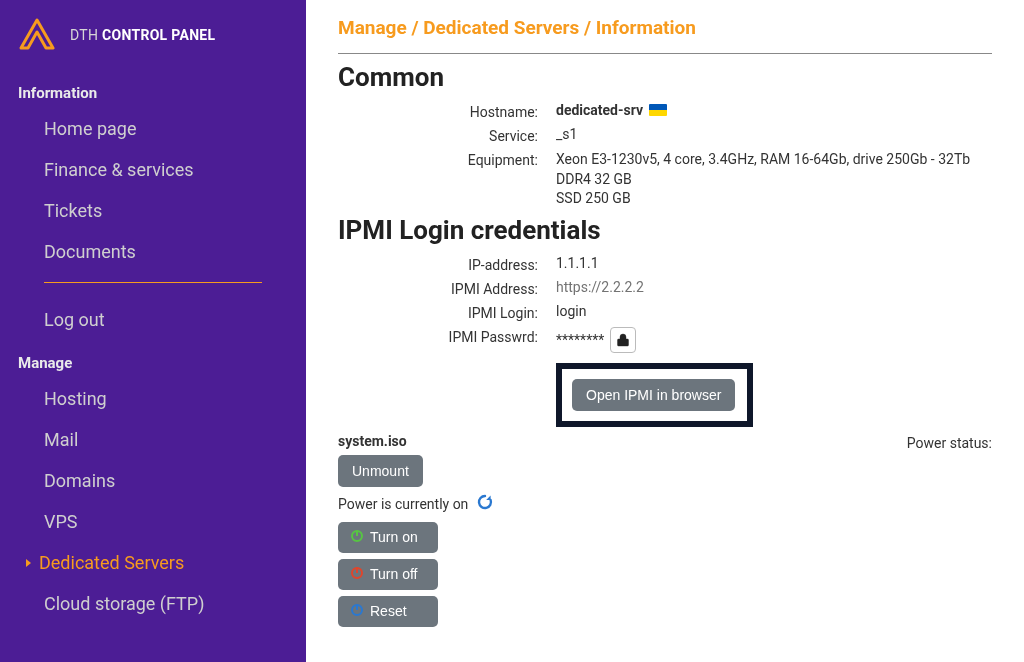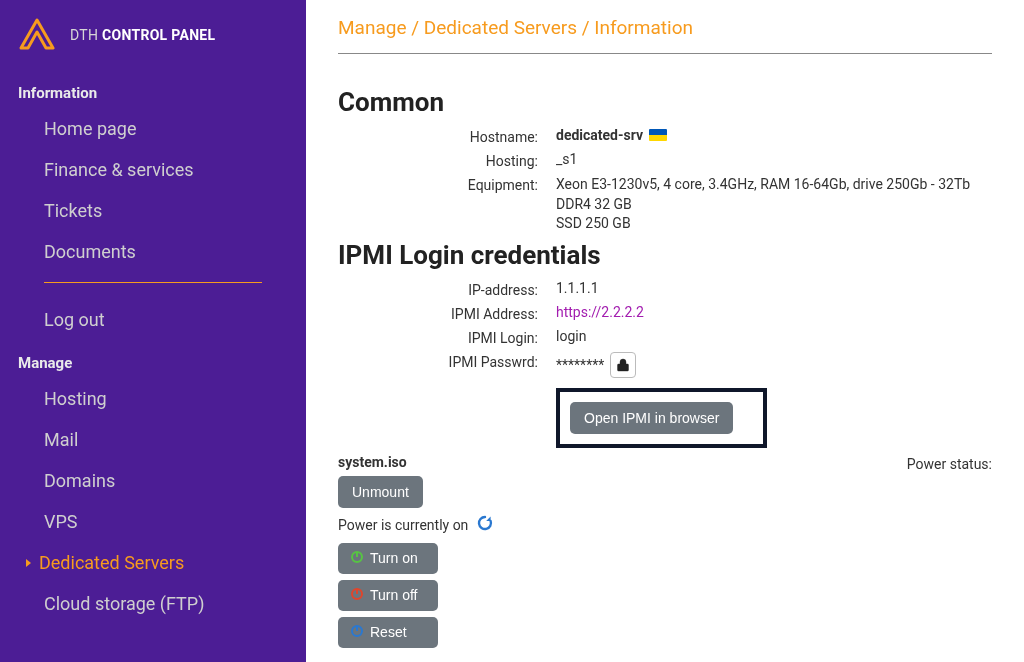--- a/index.html
+++ b/index.html
@@ -10,34 +10,34 @@
 .logo-icon svg { display: block; }
 .logo-text { font-size: 14px; letter-spacing: 0.3px; color: #d6d6d6; }
 .logo-text .brand-strong { font-weight: 700; color: #fff; }
 .sidebar-section-title { font-size: 15px; color: #eaeaea; padding: 14px 18px 6px 18px; font-weight: 700; }
 .sidebar-item { font-size: 18px; color: #cfcfcf; padding: 10px 18px 10px 44px; cursor: pointer; display: flex; align-items: center; gap: 8px; }
 .sidebar-item.active { color: #f79b1e; }
 .sidebar-item.active .caret { border-left-color: #f79b1e; }
 .caret { width: 0; height: 0; border-top: 4px solid transparent; border-bottom: 4px solid transparent; border-left: 5px solid transparent; margin-left: -18px; }
 .sidebar-divider { height: 1px; margin: 10px 44px 16px 44px; background: #f79b1e; }
 .main { flex: 1; padding: 16px 32px 24px 32px; background: #fff; min-width: 0; }
-.breadcrumb { font-size: 19px; color: #f79b1e; font-weight: 400; padding-bottom: 14px; border-bottom: 1px solid #888; margin-bottom: 33px; }
+.breadcrumb { font-size: 19px; color: #f79b1e; font-weight: 700; padding-bottom: 14px; border-bottom: 1px solid #888; margin-bottom: 8px; }
 .section-title { font-size: 26px; font-weight: 700; color: #222; margin: 6px 0 10px 0; }
 .kv-block { display: grid; grid-template-columns: 200px 1fr; column-gap: 18px; row-gap: 6px; font-size: 14px; margin-bottom: 6px; }
 .kv-label { text-align: right; color: #333; align-self: start; padding-top: 2px; }
 .kv-value { color: #333; }
 .kv-value strong { font-weight: 700; }
 .kv-value.multiline { white-space: pre-line; line-height: 1.4; }
 .flag-ua { display: inline-block; width: 18px; height: 12px; background: linear-gradient(to bottom, #0057b7 0 50%, #ffd700 50% 100%); vertical-align: -1px; margin-left: 6px; border-radius: 1px; }
-.link { color: #a21caf; text-decoration: none; cursor: pointer; }
+.link { color: #737373; text-decoration: none; cursor: pointer; }
 .pw-row { display: flex; align-items: center; gap: 6px; }
 .lock-btn { width: 26px; height: 26px; border: 1px solid #bbb; border-radius: 4px; background: #fff; display: inline-flex; align-items: center; justify-content: center; cursor: pointer; }
 .lock-btn svg { display: block; }
 .btn-gray { background: #6c757d; color: #fff; border: none; border-radius: 5px; padding: 8px 14px; font-size: 14px; cursor: pointer; display: inline-flex; align-items: center; gap: 6px; }
-.highlight-box { display: inline-block; border: 4px solid #0f172a; padding: 10px 30px 10px 10px; margin-top: 4px; }
+.highlight-box { display: inline-block; border: 6px solid #0f172a; padding: 10px 12px 10px 10px; margin-top: 4px; }
 .power-btn-stack { display: flex; flex-direction: column; gap: 6px; margin-top: 8px; width: fit-content; }
 .power-btn-stack .btn-gray { padding: 7px 12px; min-width: 100px; }
 .icon-circle-green { color: #57c443; }
 .icon-circle-red { color: #e0452b; }
 .icon-circle-blue { color: #2a78d0; }
 .refresh-icon { color: #2a78d0; vertical-align: -2px; margin-left: 4px; cursor: pointer; }
 </style>
 </head>
 <body>
 
@@ -95,21 +95,21 @@
   </aside>
 
   <main class="main">
     <div class="breadcrumb">Manage / Dedicated Servers / Information</div>
 
     <h2 class="section-title">Common</h2>
     <div class="kv-block">
       <div class="kv-label">Hostname:</div>
       <div class="kv-value"><strong>dedicated-srv</strong><span class="flag-ua"></span></div>
 
-      <div class="kv-label">Hosting:</div>
+      <div class="kv-label">Service:</div>
       <div class="kv-value">_s1</div>
 
       <div class="kv-label">Equipment:</div>
       <div class="kv-value multiline">Xeon E3-1230v5, 4 core, 3.4GHz, RAM 16-64Gb, drive 250Gb - 32Tb
 DDR4 32 GB
 SSD 250 GB</div>
     </div>
 
     <h2 class="section-title">IPMI Login credentials</h2>
     <div class="kv-block">

